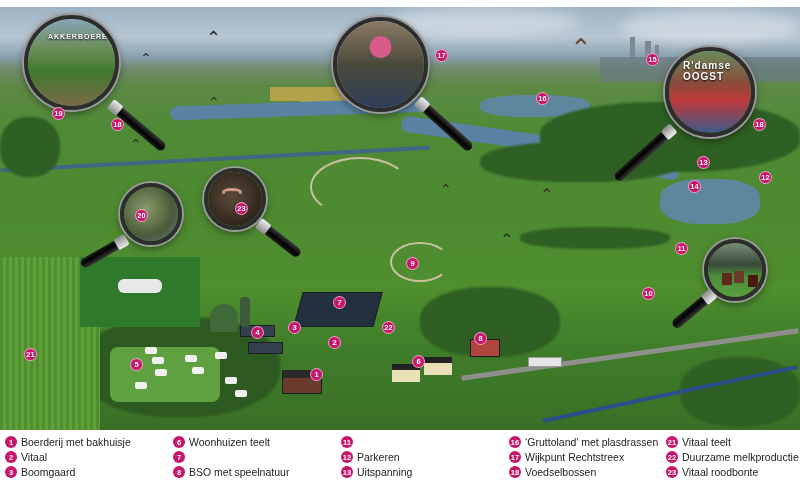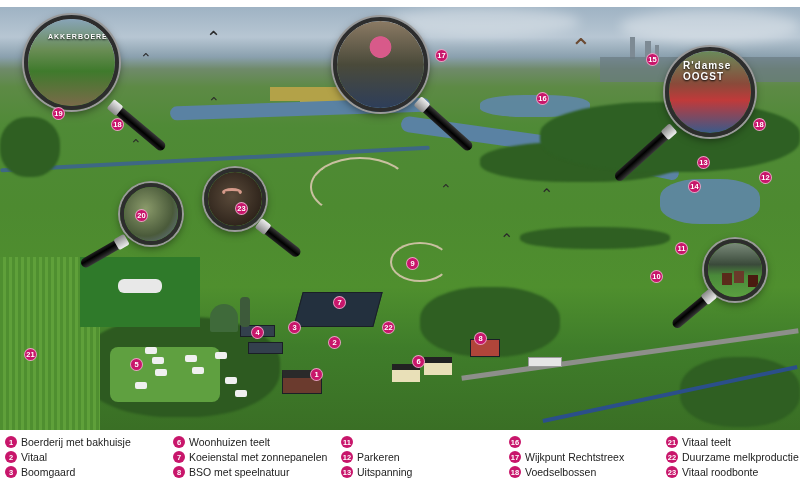--- a/index.html
+++ b/index.html
@@ -176,21 +176,21 @@
   <div id="markers">
       <div class="marker" style="left: 310px; top: 361px; background: rgb(200, 22, 107);">1</div>
       <div class="marker" style="left: 328px; top: 329px; background: rgb(200, 22, 107);">2</div>
       <div class="marker" style="left: 288px; top: 314px; background: rgb(200, 22, 107);">3</div>
       <div class="marker" style="left: 251px; top: 319px; background: rgb(200, 22, 107);">4</div>
       <div class="marker" style="left: 130px; top: 351px; background: rgb(200, 22, 107);">5</div>
       <div class="marker" style="left: 412px; top: 348px; background: rgb(200, 22, 107);">6</div>
       <div class="marker" style="left: 333px; top: 289px; background: rgb(200, 22, 107);">7</div>
       <div class="marker" style="left: 474px; top: 325px; background: rgb(200, 22, 107);">8</div>
       <div class="marker" style="left: 406px; top: 250px; background: rgb(200, 22, 107);">9</div>
-      <div class="marker" style="left: 642px; top: 263px; background: rgb(200, 22, 107); margin-left: 8px;">10</div>
+      <div class="marker" style="left: 642px; top: 280px; background: rgb(200, 22, 107);">10</div>
       <div class="marker" style="left: 675px; top: 235px; background: rgb(200, 22, 107);">11</div>
       <div class="marker" style="left: 759px; top: 164px; background: rgb(200, 22, 107);">12</div>
       <div class="marker" style="left: 697px; top: 149px; background: rgb(200, 22, 107);">13</div>
       <div class="marker" style="left: 688px; top: 173px; background: rgb(200, 22, 107);">14</div>
       <div class="marker" style="left: 646px; top: 46px; background: rgb(200, 22, 107);">15</div>
       <div class="marker" style="left: 536px; top: 85px; background: rgb(200, 22, 107);">16</div>
       <div class="marker" style="left: 435px; top: 42px; background: rgb(200, 22, 107);">17</div>
       <div class="marker" style="left: 111px; top: 111px; background: rgb(200, 22, 107);">18</div>
       <div class="marker" style="left: 753px; top: 111px; background: rgb(200, 22, 107);">18</div>
       <div class="marker" style="left: 52px; top: 100px; background: rgb(200, 22, 107);">19</div>
@@ -216,21 +216,20 @@
         <span>Boomgaard</span>
       </div>
   </div>
   <div class="legend-col">
     <div class="legend-item">
         <span class="legend-num">6</span>
         <span>Woonhuizen teelt</span>
       </div>
     <div class="legend-item">
         <span class="legend-num">7</span>
-        <span>Koeienstal met zonnepanelen</span>
       </div>
     <div class="legend-item">
         <span class="legend-num">8</span>
         <span>BSO met speelnatuur</span>
       </div>
   </div>
   <div class="legend-col">
     <div class="legend-item">
         <span class="legend-num">11</span>
       </div>
@@ -239,20 +238,21 @@
         <span>Parkeren</span>
       </div>
     <div class="legend-item">
         <span class="legend-num">13</span>
         <span>Uitspanning</span>
       </div>
   </div>
   <div class="legend-col">
     <div class="legend-item">
         <span class="legend-num">16</span>
+        <span>‘Gruttoland’ met plasdrassen</span>
       </div>
     <div class="legend-item">
         <span class="legend-num">17</span>
         <span>Wijkpunt Rechtstreex</span>
       </div>
     <div class="legend-item">
         <span class="legend-num">18</span>
         <span>Voedselbossen</span>
       </div>
   </div>

